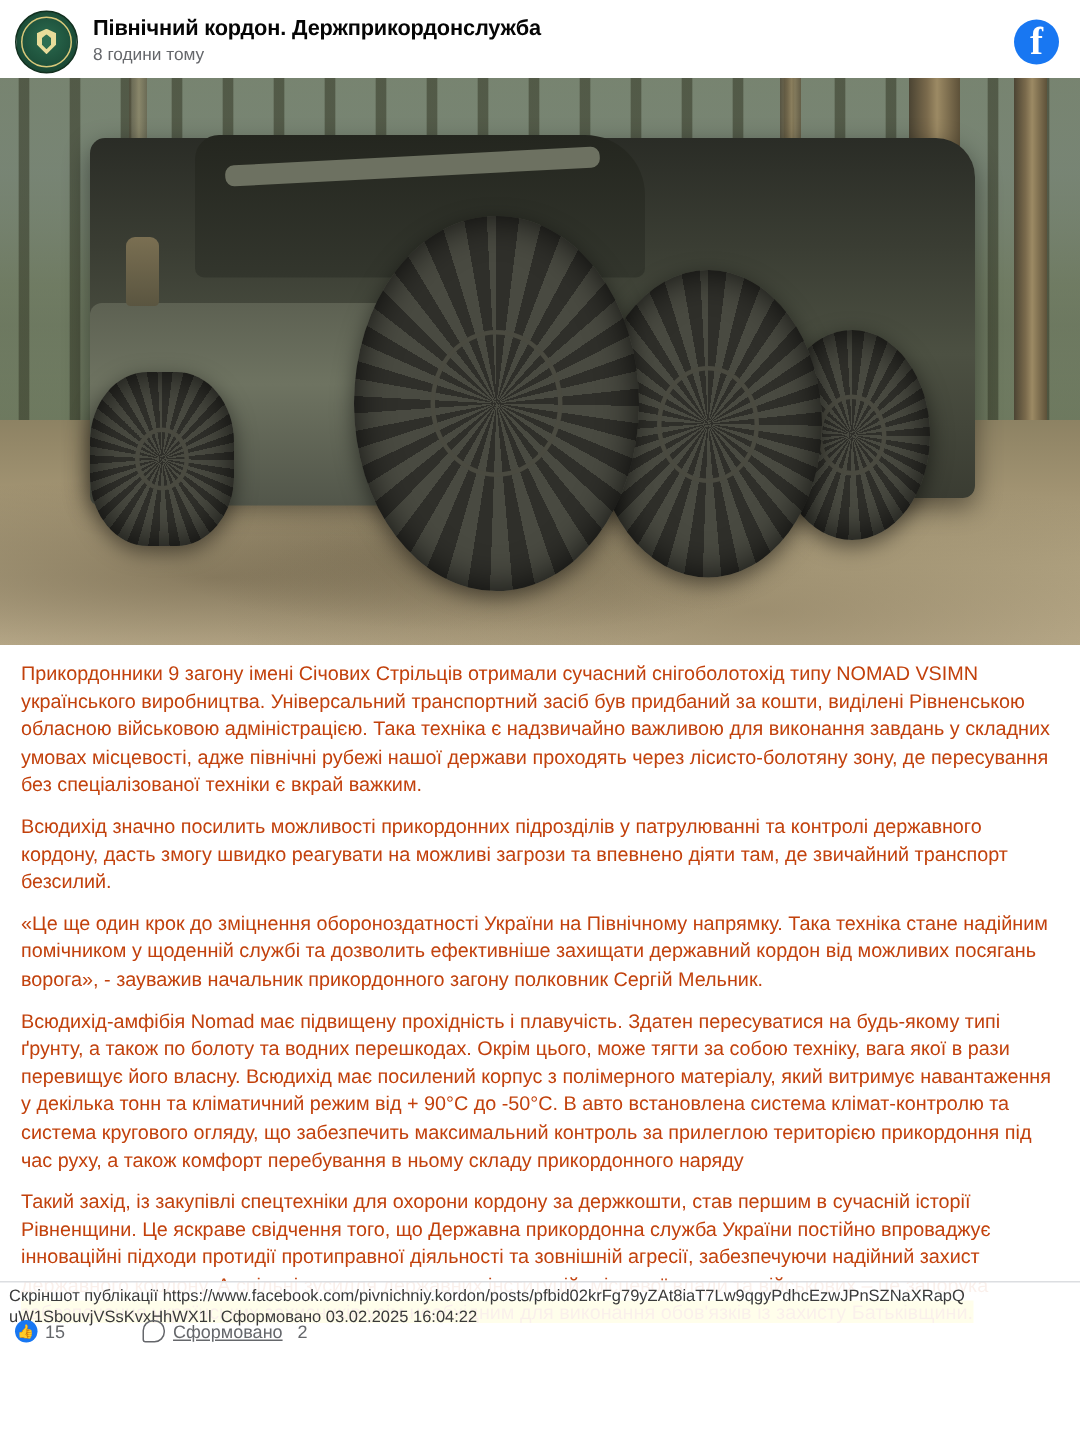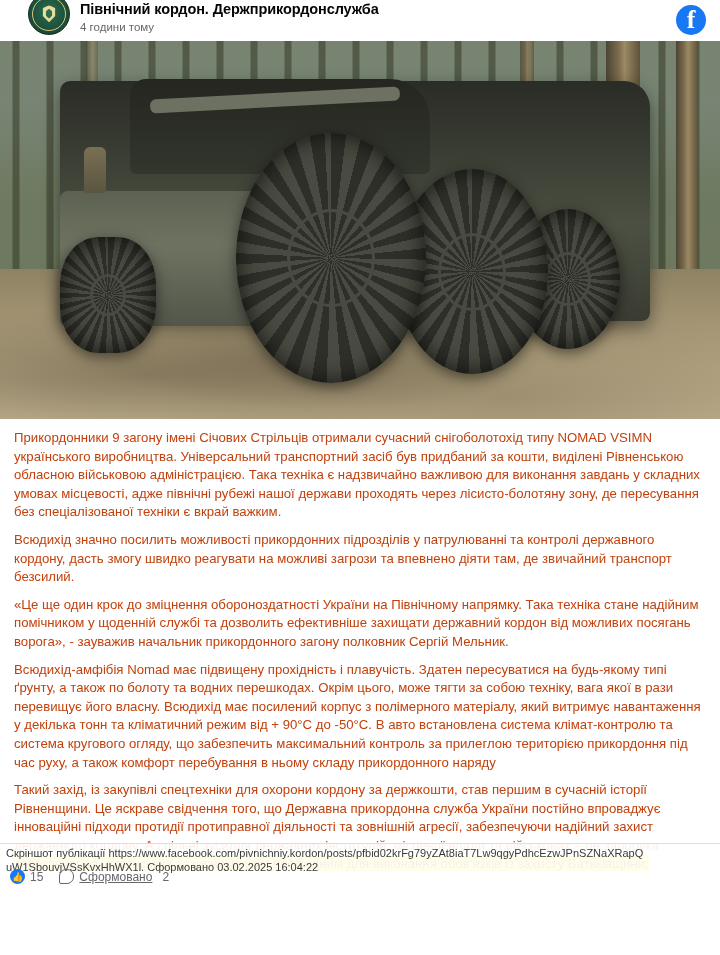--- a/index.html
+++ b/index.html
@@ -15,24 +15,24 @@
     overflow: hidden;
     position: relative;
   }
   .post {
     width: 720px;
     position: relative;
   }
   
   .post-header {
     display: flex;
-    align-items: flex-end;
-    padding: 8px 12px 6px 28px;
+    align-items: center;
+    padding: 8px 12px 6px 10px;
     box-sizing: border-box;
-    height: 41px;
+    height: 52px;
   }
   .avatar {
     width: 40px;
     height: 40px;
     border-radius: 50%;
     background: radial-gradient(circle at 50% 45%, #2b6b4f 0%, #1d4f3a 60%, #143828 100%);
     border: 1px solid #12301f;
     flex: 0 0 auto;
     position: relative;
     overflow: hidden;
@@ -264,20 +264,21 @@
     display: block;
   }
   .engagement {
     position: absolute;
     left: 10px;
     bottom: 3px;
     display: flex;
     align-items: center;
     font-size: 12px;
     color: #65676b;
+    gap: 36px;
   }
   .eng-item {
     display: flex;
     align-items: center;
     margin-right: 16px;
   }
   .eng-item .ico {
     display: inline-block;
     width: 15px;
     height: 15px;
@@ -318,21 +319,21 @@
 <div class="post">
 
   <div class="post-header">
     <div class="avatar">
       <div class="ring"></div>
       <div class="crest"></div>
       <div class="crest-inner"></div>
     </div>
     <div class="header-text">
       <div class="page-name">Північний кордон. Держприкордонслужба</div>
-      <div class="timestamp">4 години тому</div>
+      <div class="timestamp">8 години тому</div>
     </div>
     <div class="fb-logo">
       <div class="f">f</div>
     </div>
   </div>
 
   <div class="photo">
     <div class="sky"></div>
     <div class="forest"></div>
     <div class="trunk t4"></div>

